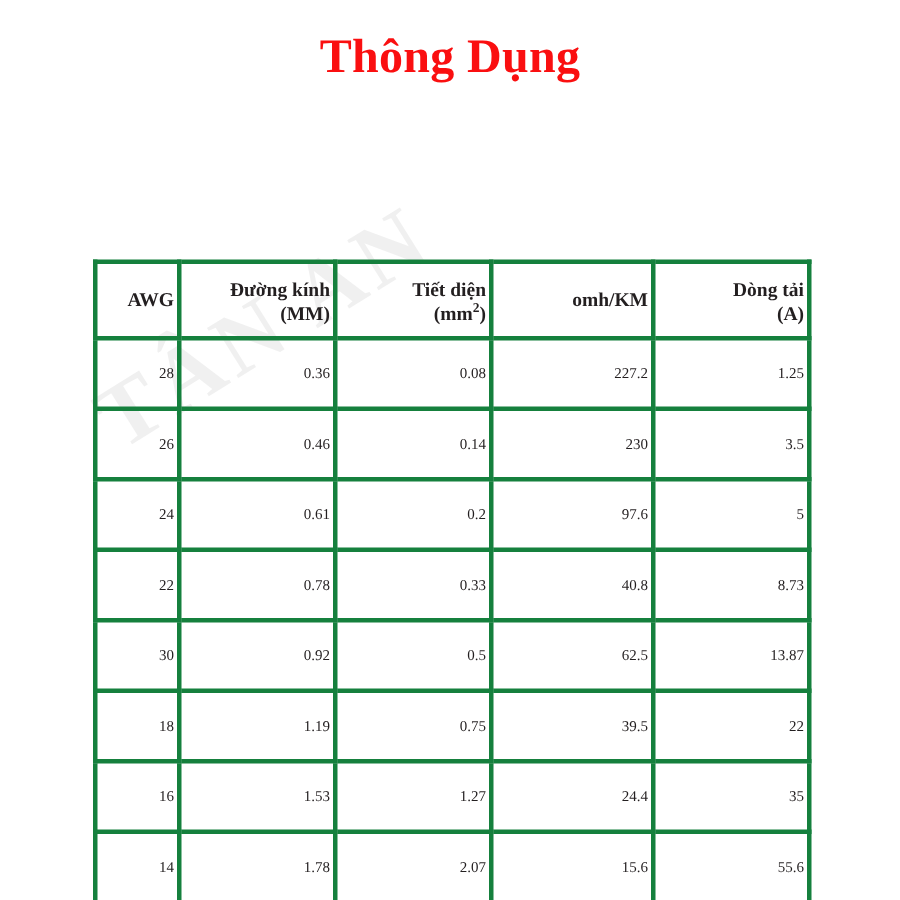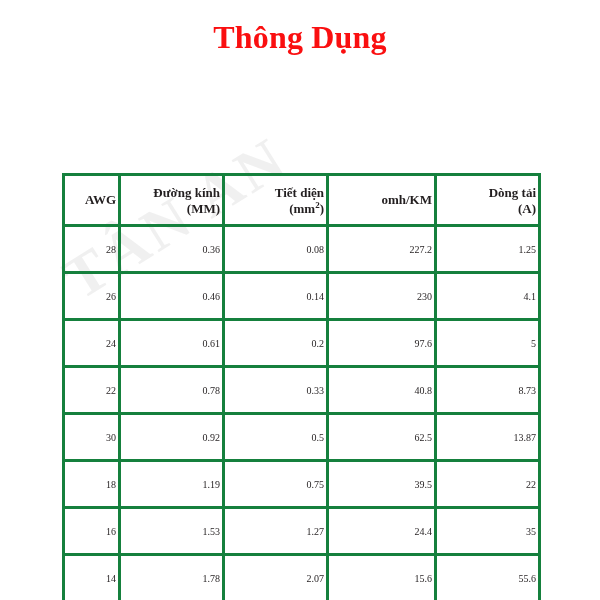--- a/index.html
+++ b/index.html
@@ -161,21 +161,21 @@
             <td>0.36</td>
             <td>0.08</td>
             <td>227.2</td>
             <td>1.25</td>
           </tr>
           <tr>
             <td>26</td>
             <td>0.46</td>
             <td>0.14</td>
             <td>230</td>
-            <td>4.1</td>
+            <td>3.5</td>
           </tr>
           <tr>
             <td>24</td>
             <td>0.61</td>
             <td>0.2</td>
             <td>97.6</td>
             <td>5</td>
           </tr>
           <tr>
             <td>22</td>

